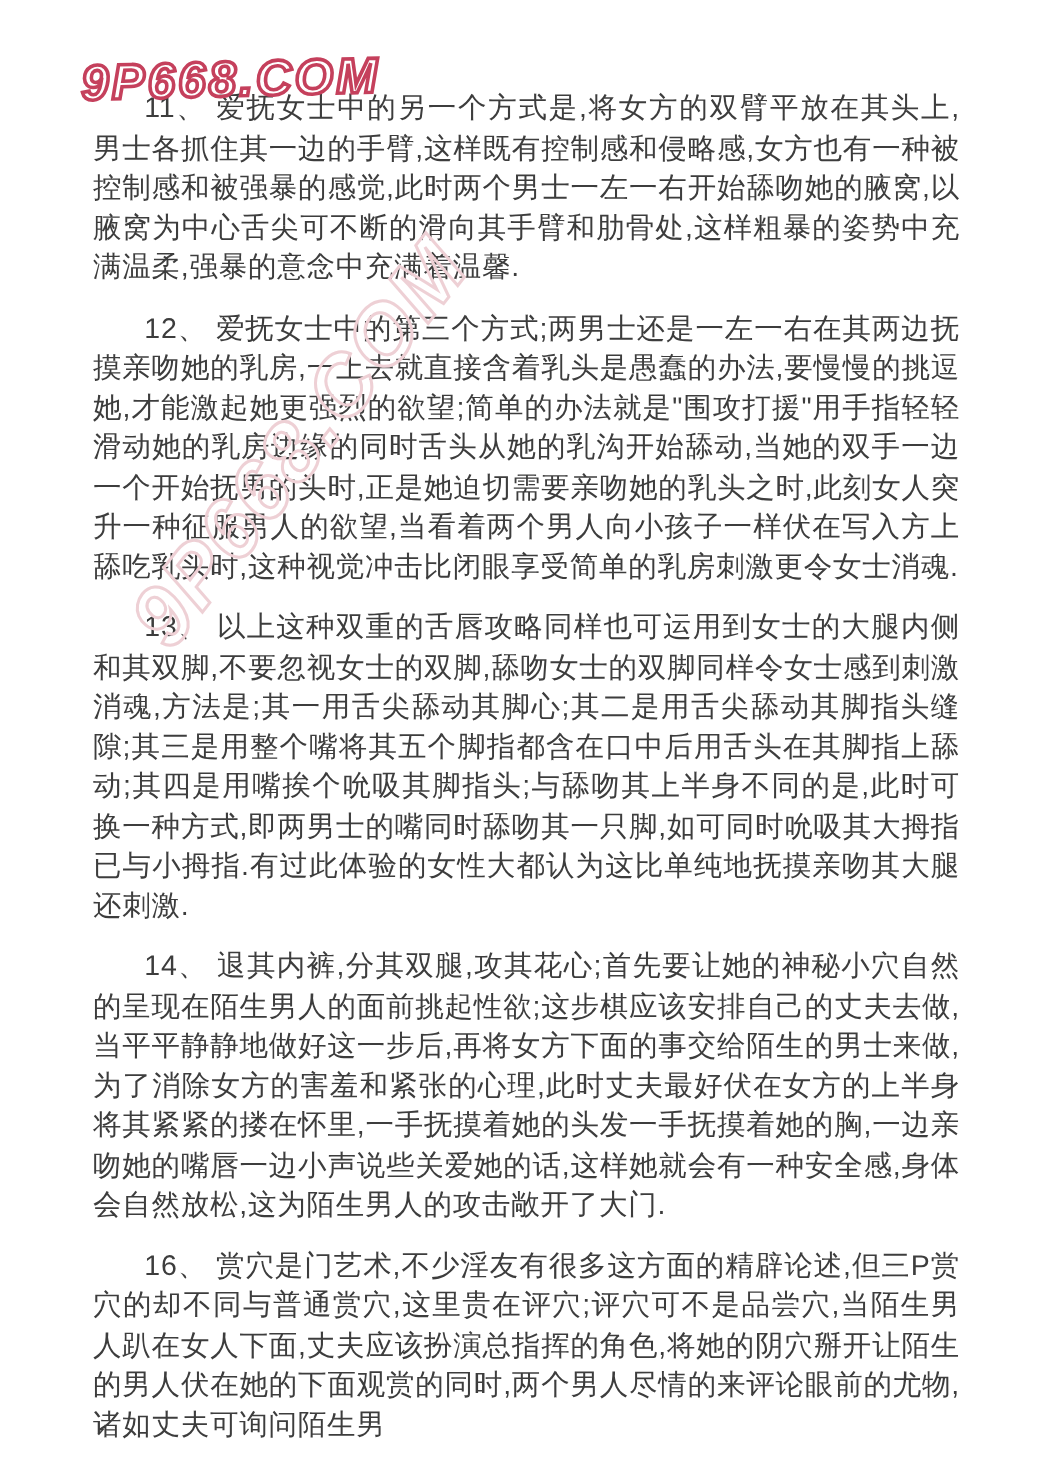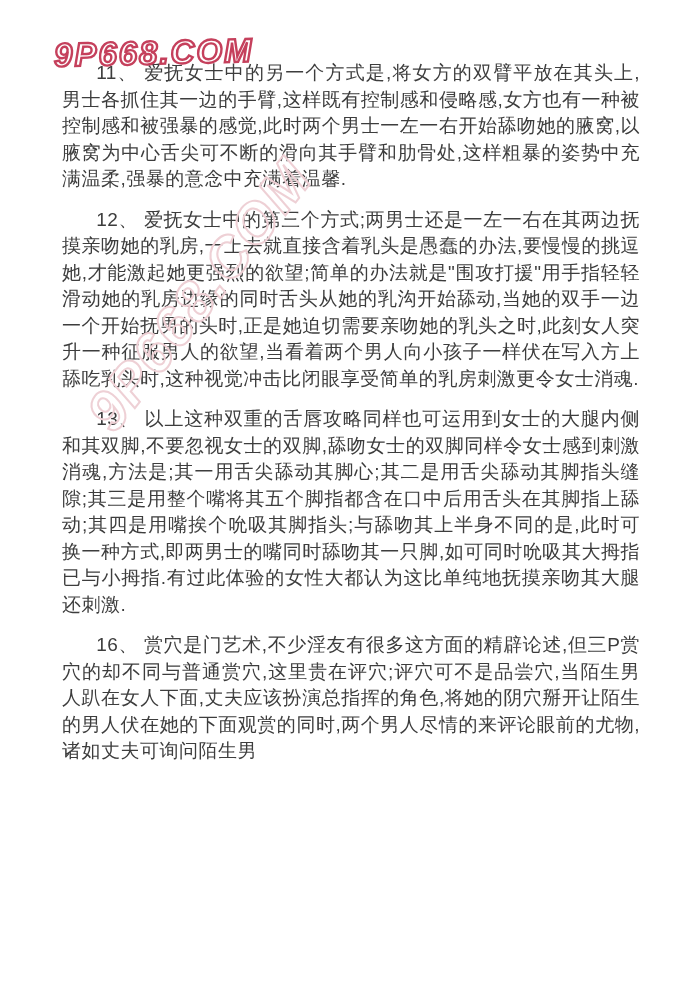--- a/index.html
+++ b/index.html
@@ -69,16 +69,17 @@
 <div class="page">
 
   <div class="wm-diagonal">9P668.COM</div>
 
   <div class="wm-header">9P668.COM</div>
 
   <div class="doc-body">
     <p>11、 爱抚女士中的另一个方式是,将女方的双臂平放在其头上,男士各抓住其一边的手臂,这样既有控制感和侵略感,女方也有一种被控制感和被强暴的感觉,此时两个男士一左一右开始舔吻她的腋窝,以腋窝为中心舌尖可不断的滑向其手臂和肋骨处,这样粗暴的姿势中充满温柔,强暴的意念中充满着温馨.</p>
     <p>12、 爱抚女士中的第三个方式;两男士还是一左一右在其两边抚摸亲吻她的乳房,一上去就直接含着乳头是愚蠢的办法,要慢慢的挑逗她,才能激起她更强烈的欲望;简单的办法就是"围攻打援"用手指轻轻滑动她的乳房边缘的同时舌头从她的乳沟开始舔动,当她的双手一边一个开始抚男的头时,正是她迫切需要亲吻她的乳头之时,此刻女人突升一种征服男人的欲望,当看着两个男人向小孩子一样伏在写入方上舔吃乳头时,这种视觉冲击比闭眼享受简单的乳房刺激更令女士消魂.</p>
     <p>13、 以上这种双重的舌唇攻略同样也可运用到女士的大腿内侧和其双脚,不要忽视女士的双脚,舔吻女士的双脚同样令女士感到刺激消魂,方法是;其一用舌尖舔动其脚心;其二是用舌尖舔动其脚指头缝隙;其三是用整个嘴将其五个脚指都含在口中后用舌头在其脚指上舔动;其四是用嘴挨个吮吸其脚指头;与舔吻其上半身不同的是,此时可换一种方式,即两男士的嘴同时舔吻其一只脚,如可同时吮吸其大拇指已与小拇指.有过此体验的女性大都认为这比单纯地抚摸亲吻其大腿还刺激.</p>
+    <p>14、 退其内裤,分其双腿,攻其花心;首先要让她的神秘小穴自然的呈现在陌生男人的面前挑起性欲;这步棋应该安排自己的丈夫去做,当平平静静地做好这一步后,再将女方下面的事交给陌生的男士来做,为了消除女方的害羞和紧张的心理,此时丈夫最好伏在女方的上半身将其紧紧的搂在怀里,一手抚摸着她的头发一手抚摸着她的胸,一边亲吻她的嘴唇一边小声说些关爱她的话,这样她就会有一种安全感,身体会自然放松,这为陌生男人的攻击敞开了大门.</p>
     <p>16、 赏穴是门艺术,不少淫友有很多这方面的精辟论述,但三P赏穴的却不同与普通赏穴,这里贵在评穴;评穴可不是品尝穴,当陌生男人趴在女人下面,丈夫应该扮演总指挥的角色,将她的阴穴掰开让陌生的男人伏在她的下面观赏的同时,两个男人尽情的来评论眼前的尤物,诸如丈夫可询问陌生男</p>
   </div>
 
 </div>
 
 </body></html>

